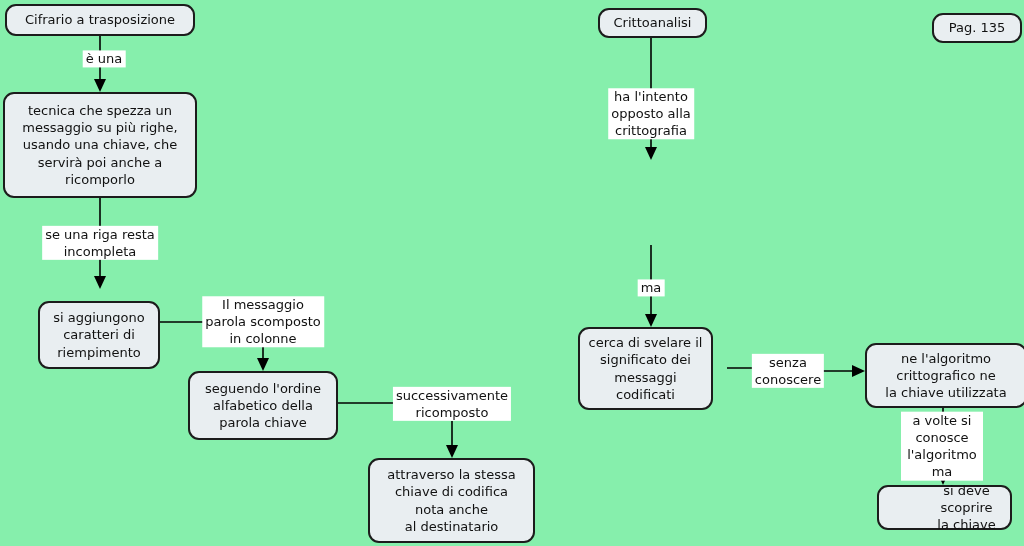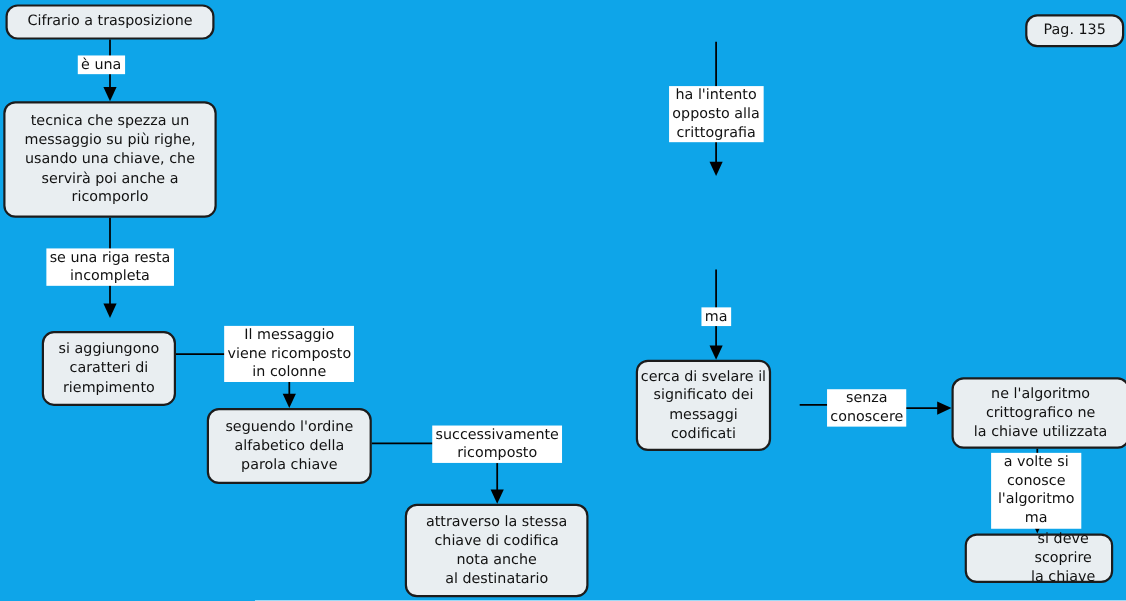--- a/index.html
+++ b/index.html
@@ -5,21 +5,21 @@
   html, body {
     margin: 0;
     padding: 0;
     background: #ffffff;
     font-family: "DejaVu Sans", "Liberation Sans", sans-serif;
   }
   #canvas {
     position: relative;
     width: 1024px;
     height: 546px;
-    background: #0ea5e9;
+    background: #86efac;
     overflow: hidden;
   }
   #connector-layer {
     position: absolute;
     left: 0; top: 0;
     width: 1024px; height: 546px;
     z-index: 1;
   }
   .node {
     position: absolute;
@@ -92,60 +92,61 @@
 
     <line class="connector-line" x1="814" y1="371" x2="853" y2="371"></line>
     <polygon class="arrowhead" points="852,365 852,377 865,371"></polygon>
 
     <line class="connector-line" x1="943" y1="408" x2="943" y2="473"></line>
     <polygon class="arrowhead" points="937,472 949,472 943,485"></polygon>
   </svg>
 
   <div class="node" style="left:5px; top:4px; width:190px; height:32px;">Cifrario a trasposizione</div>
 
-  <div class="link-label" style="left:92px; top:59px;">è una</div>
+  <div class="link-label" style="left:104px; top:59px;">è una</div>
 
   <div class="node" style="left:3px; top:92px; width:194px; height:106px;">tecnica che spezza un
 messaggio su più righe,
 usando una chiave, che
 servirà poi anche a
 ricomporlo</div>
 
   <div class="link-label" style="left:100px; top:243px;">se una riga resta
 incompleta</div>
 
   <div class="node" style="left:38px; top:289px; width:122px; height:68px;margin-top:12px;">si aggiungono
 caratteri di
 riempimento</div>
 
   <div class="link-label" style="left:263px; top:322px;">Il messaggio
-viene ricomposto
+parola scomposto
 in colonne</div>
 
   <div class="node" style="left:188px; top:371px; width:150px; height:69px;">seguendo l'ordine
 alfabetico della
 parola chiave</div>
 
   <div class="link-label" style="left:452px; top:404px;">successivamente
 ricomposto</div>
 
   <div class="node" style="left:368px; top:458px; width:167px; height:85px;text-align:center;">attraverso la stessa
 chiave di codifica
 nota anche
 al destinatario</div>
 
+  <div class="node" style="left:598px; top:8px; width:109px; height:30px;">Crittoanalisi</div>
 
-  <div class="link-label" style="left:651px; top:104px;">ha l'intento
+  <div class="link-label" style="left:651px; top:114px;">ha l'intento
 opposto alla
 crittografia</div>
 
 
   <div class="link-label" style="left:651px; top:288px;">ma</div>
 
-  <div class="node" style="left:578px; top:327px; width:123px; height:83px;">cerca di svelare il
+  <div class="node" style="left:578px; top:327px; width:135px; height:83px;">cerca di svelare il
 significato dei
 messaggi
 codificati</div>
 
   <div class="link-label" style="left:788px; top:371px;">senza
 conoscere</div>
 
   <div class="node" style="left:865px; top:343px; width:162px; height:65px;">ne l'algoritmo
 crittografico ne
 la chiave utilizzata</div>

